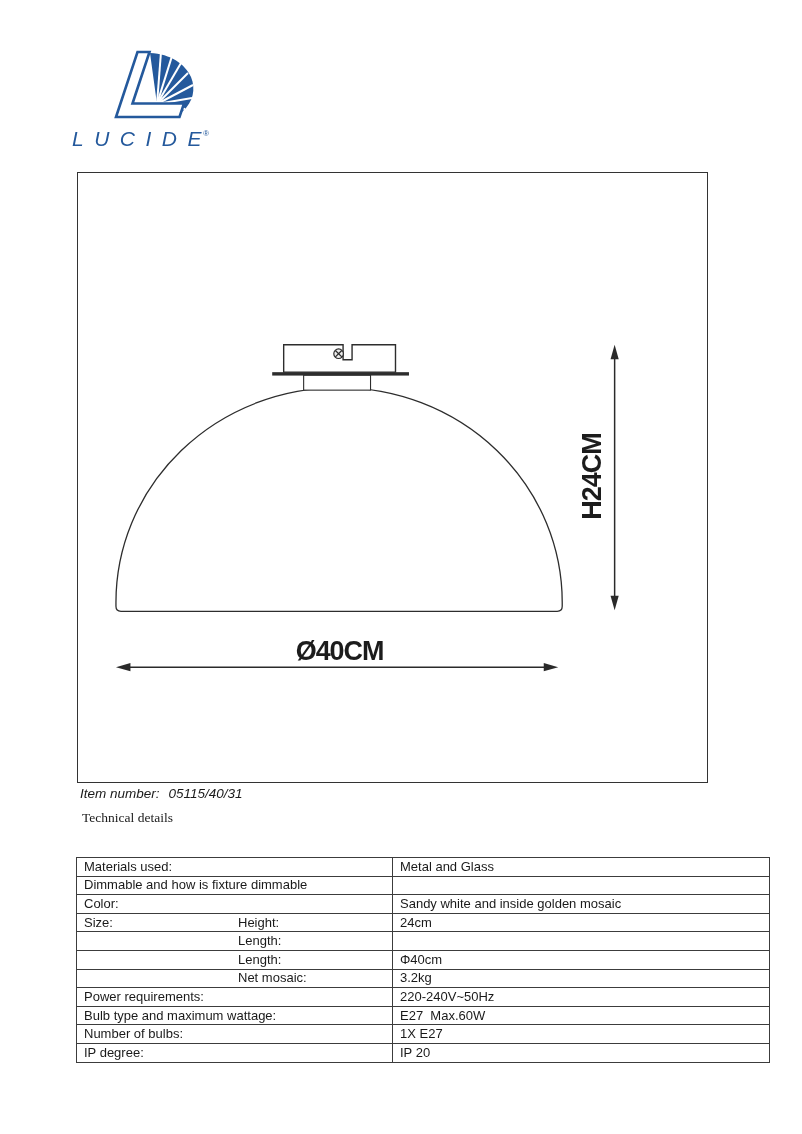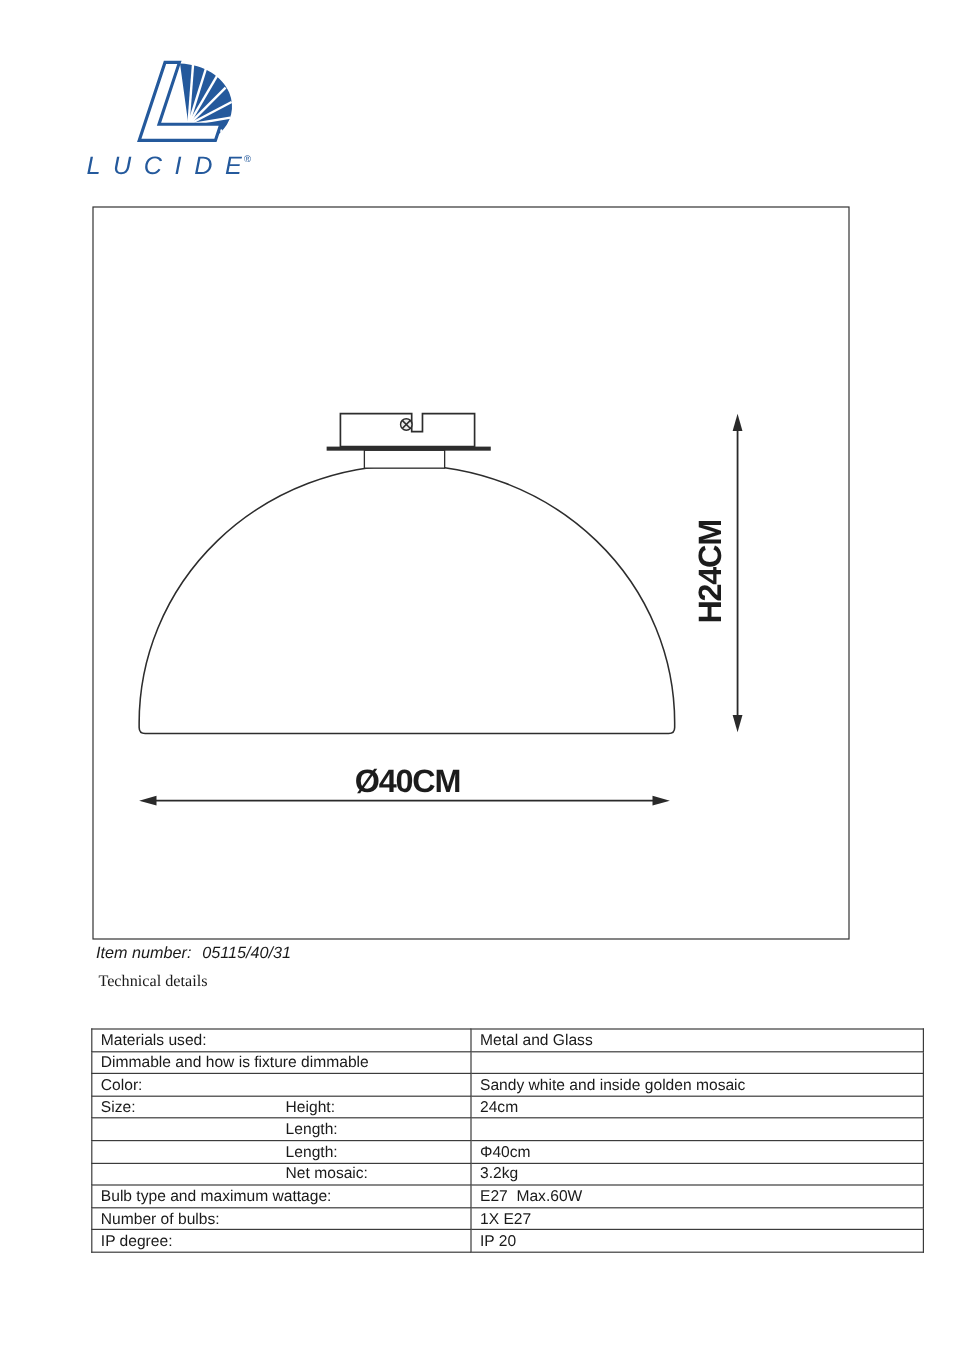--- a/index.html
+++ b/index.html
@@ -134,20 +134,24 @@
     </tr>
     <tr>
       <td class="lcell"><span></span><span class="sub">Length:</span></td>
       <td class="vcell">Φ40cm</td>
     </tr>
     <tr>
       <td class="lcell"><span></span><span class="sub">Net mosaic:</span></td>
       <td class="vcell">3.2kg</td>
     </tr>
     <tr>
+      <td class="lcell"><span>Power requirements:</span><span class="sub"></span></td>
+      <td class="vcell">220-240V~50Hz</td>
+    </tr>
+    <tr>
       <td class="lcell"><span>Bulb type and maximum wattage:</span><span class="sub"></span></td>
       <td class="vcell">E27  Max.60W</td>
     </tr>
     <tr>
       <td class="lcell"><span>Number of bulbs:</span><span class="sub"></span></td>
       <td class="vcell">1X E27</td>
     </tr>
     <tr>
       <td class="lcell"><span>IP degree:</span><span class="sub"></span></td>
       <td class="vcell">IP 20</td>

